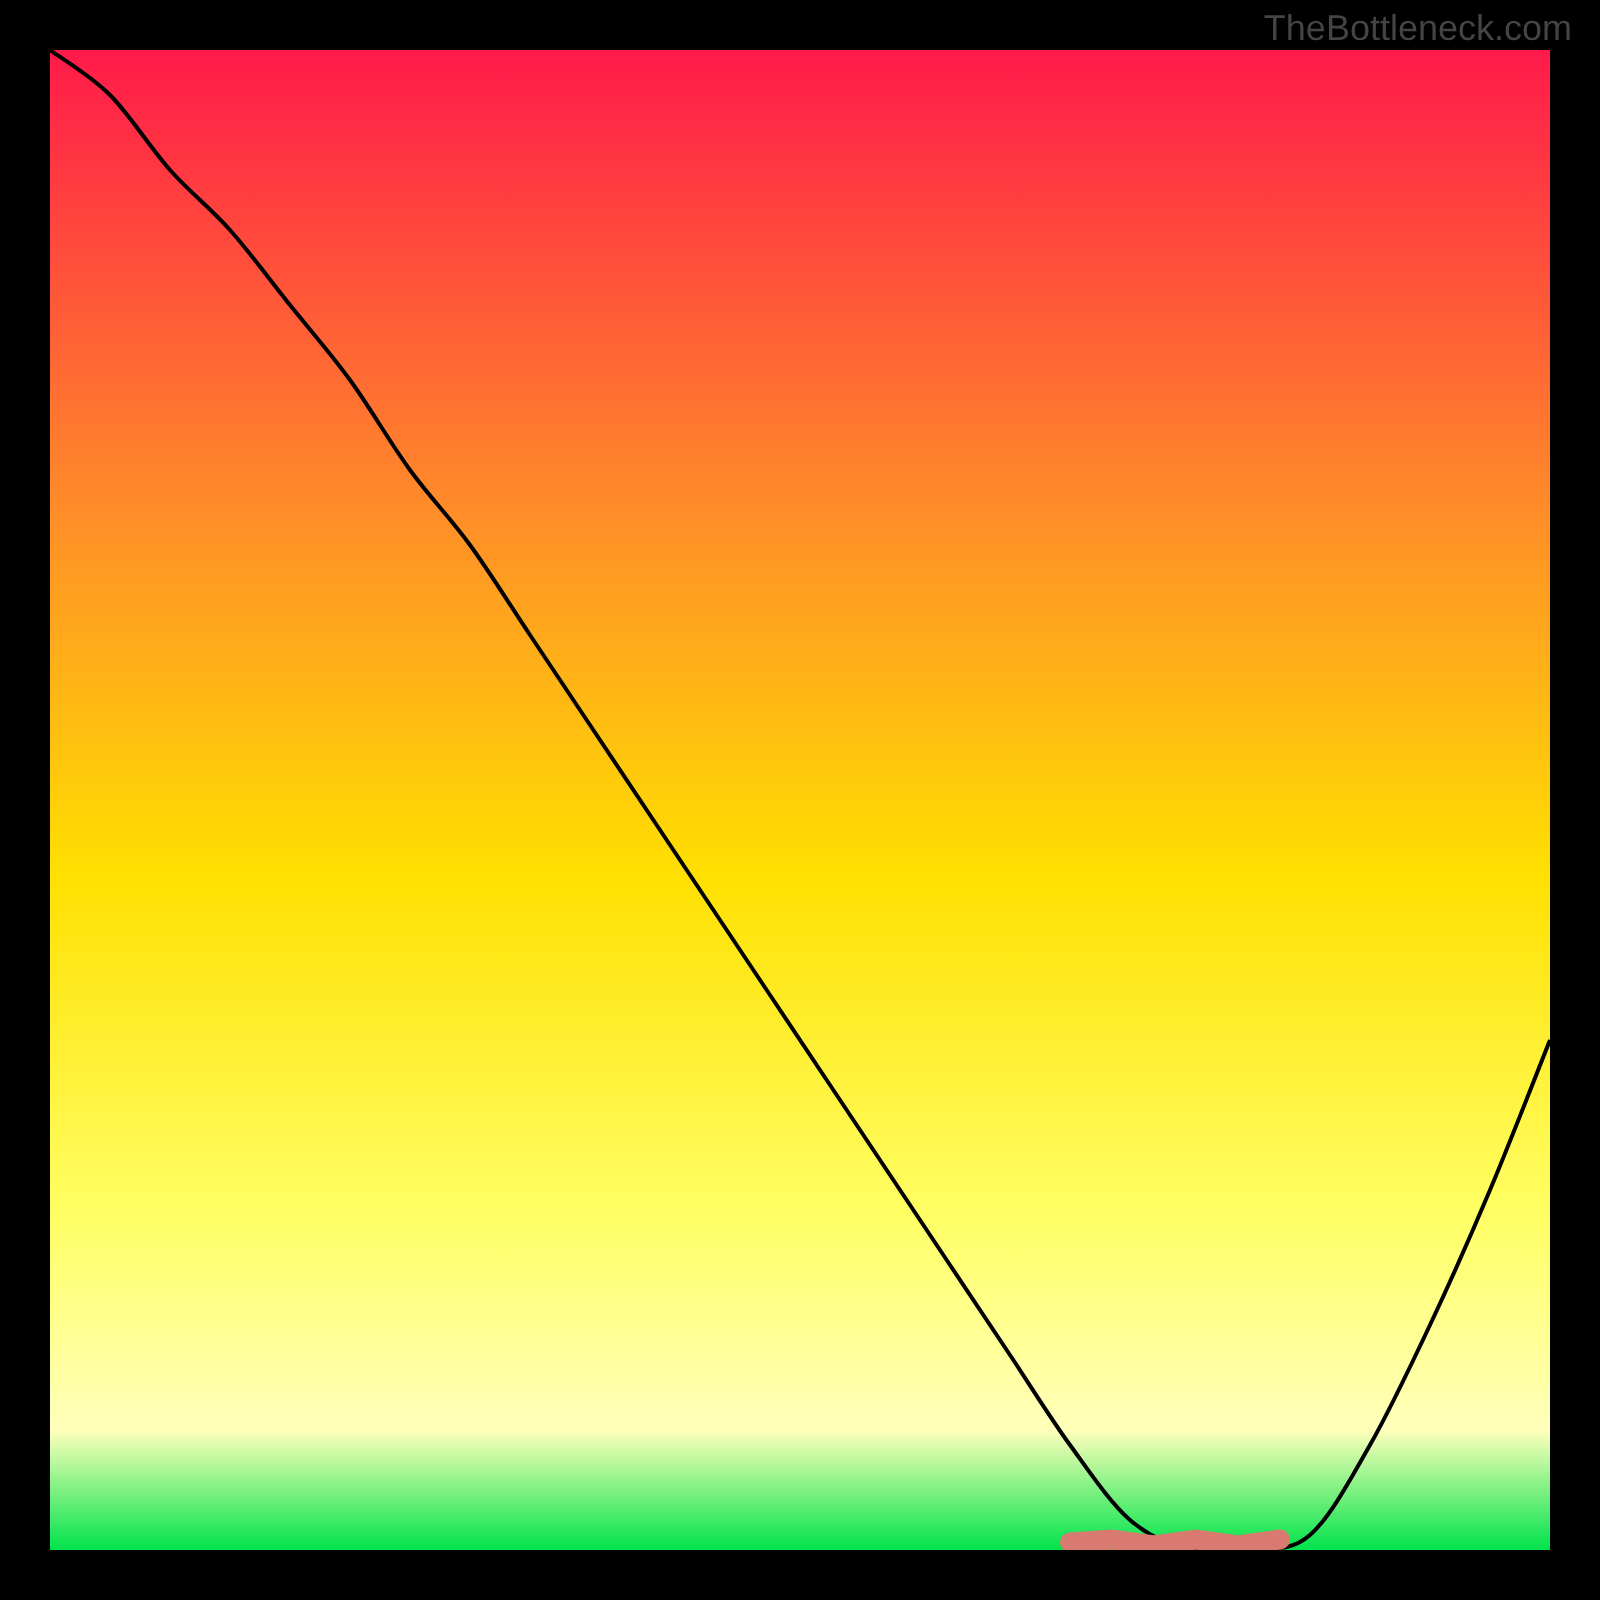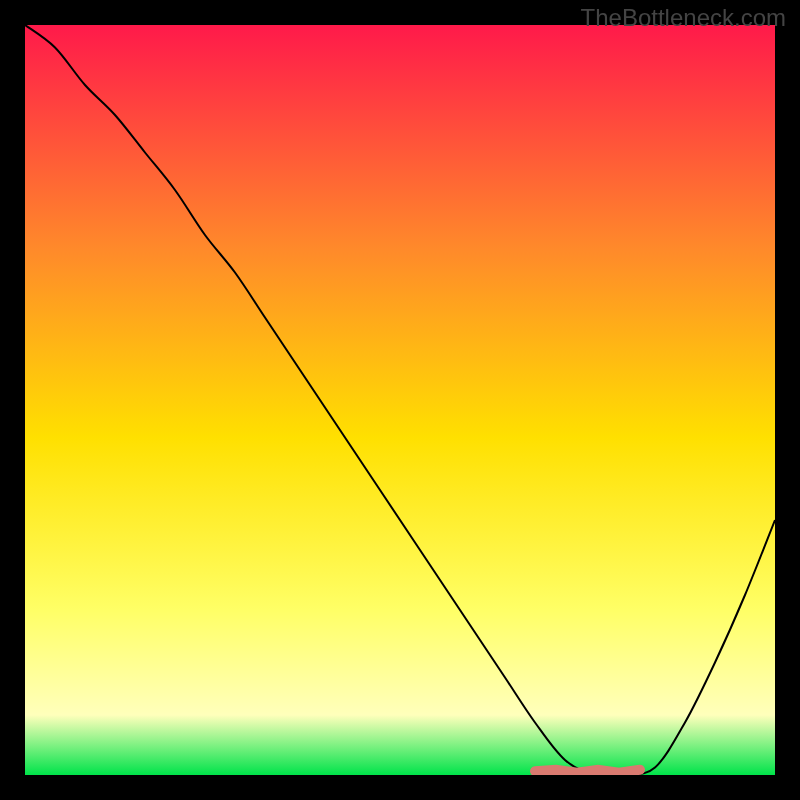--- a/index.html
+++ b/index.html
@@ -9,21 +9,21 @@
     background: #000;
     position: relative;
     font-family: Arial, sans-serif;
     overflow: hidden;
   }
   .watermark {
     position: absolute;
     top: 4px;
     right: 14px;
     color: #444;
-    font-size: 24px;
+    font-size: 18px;
     font-weight: 500;
     z-index: 10;
   }
   .plot-area {
     position: absolute;
     left: 25px;
     top: 25px;
     width: 750px;
     height: 750px;
   }

